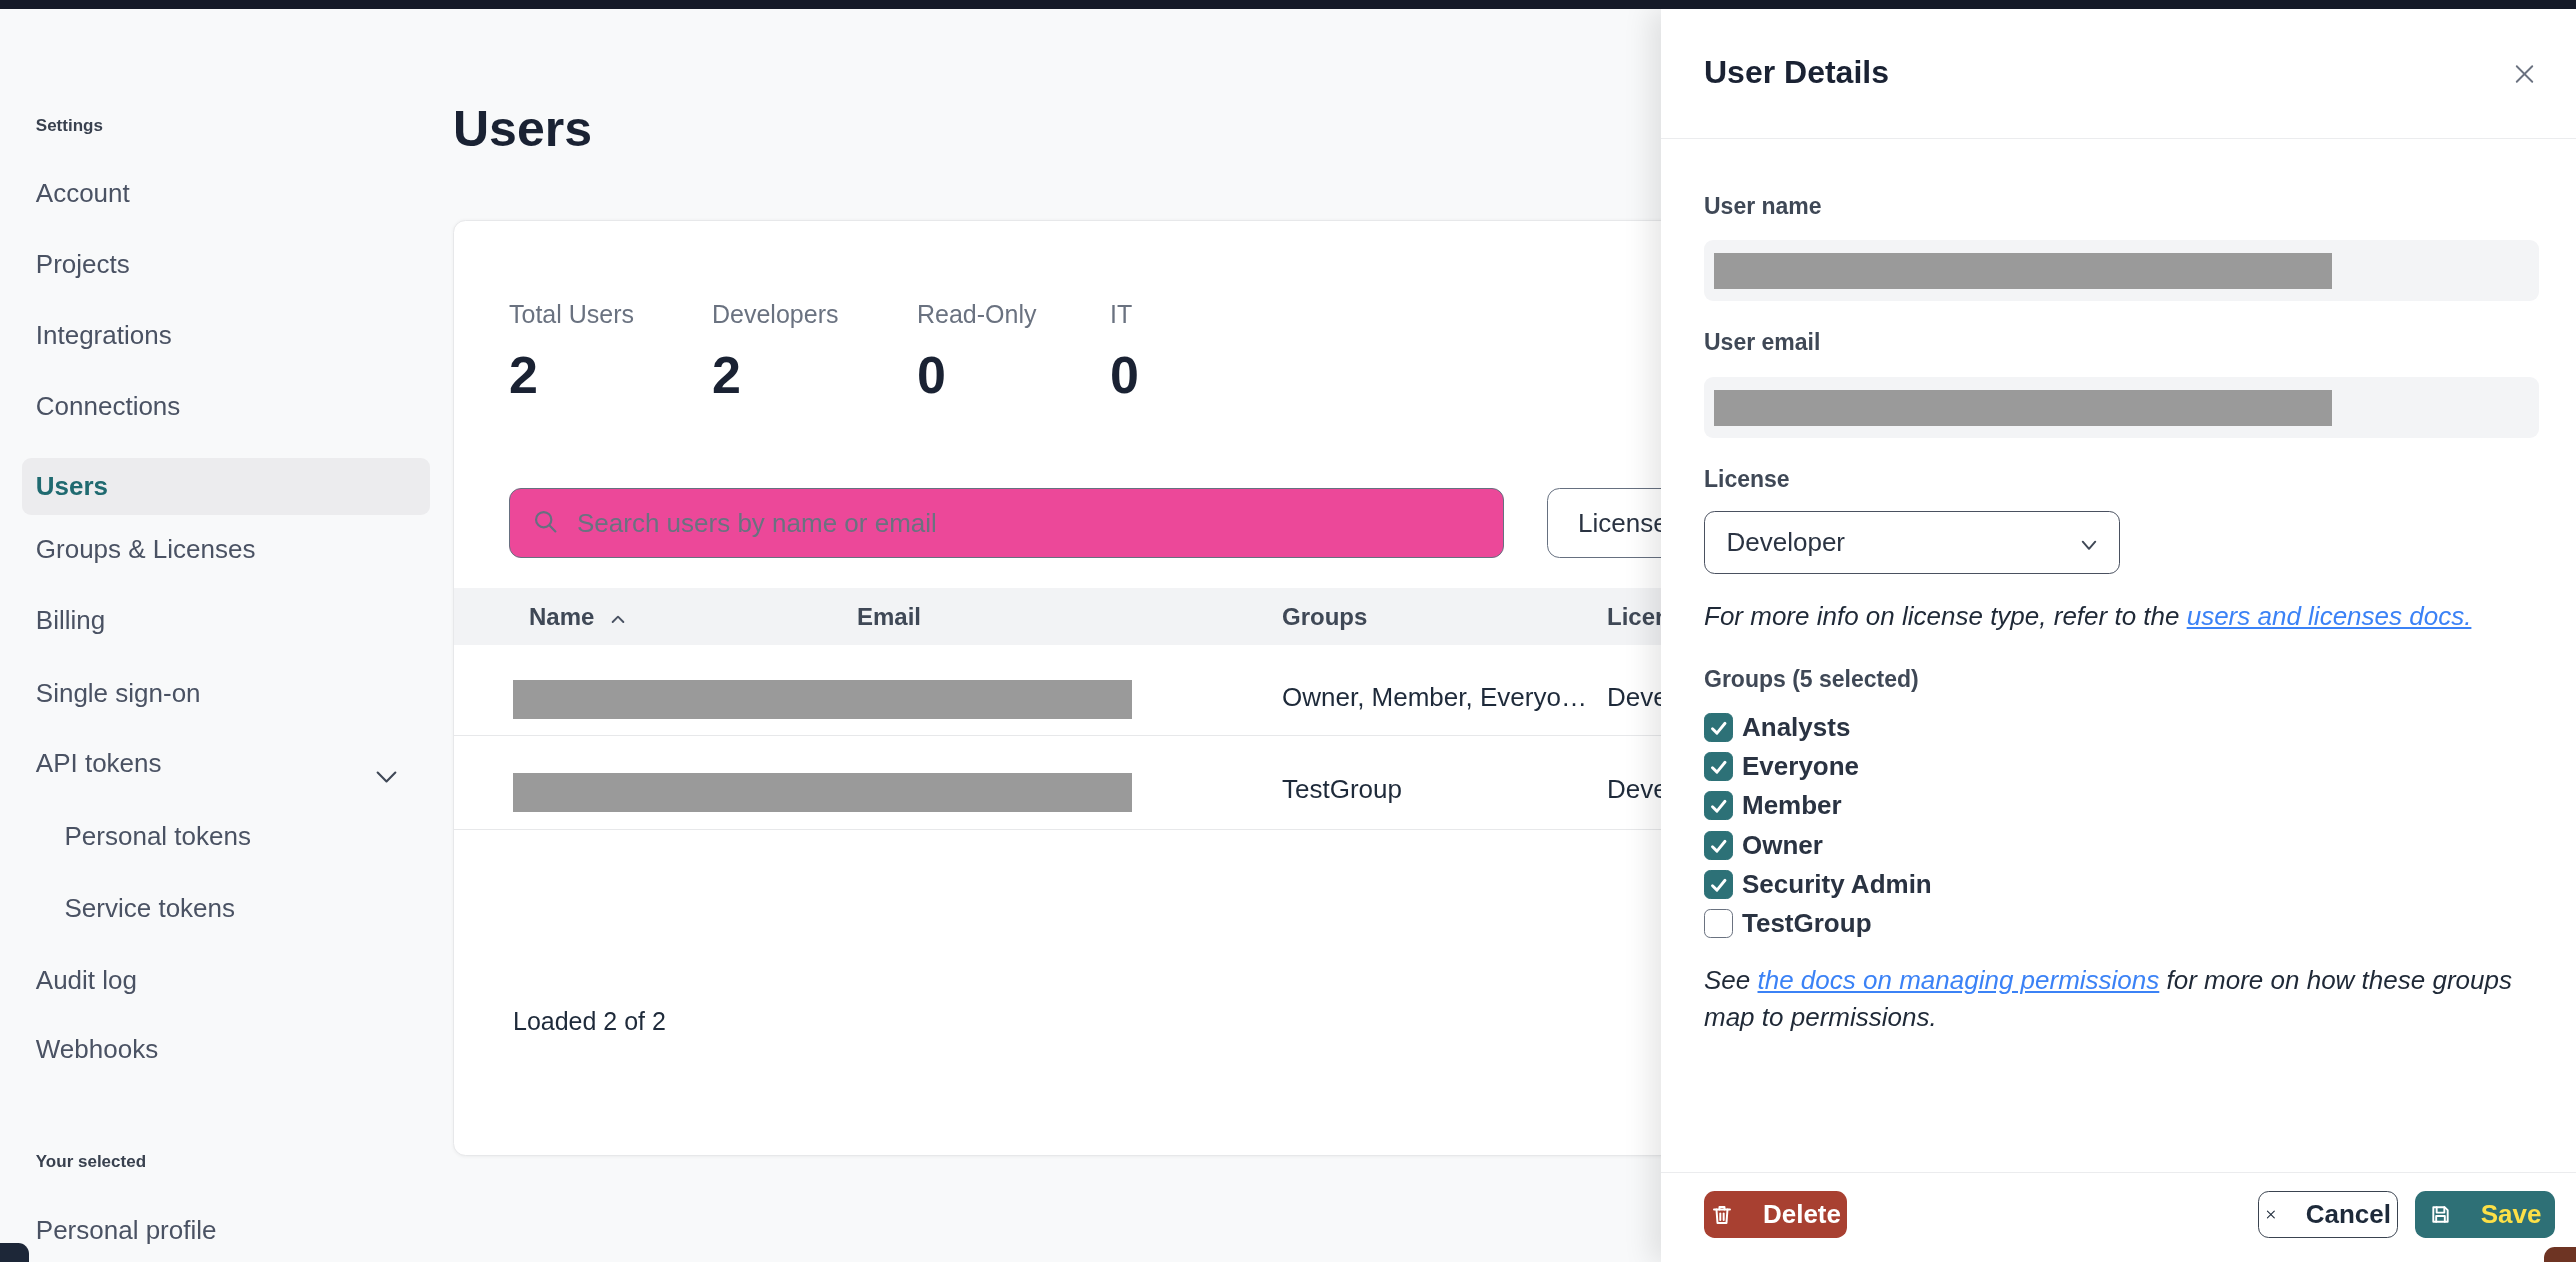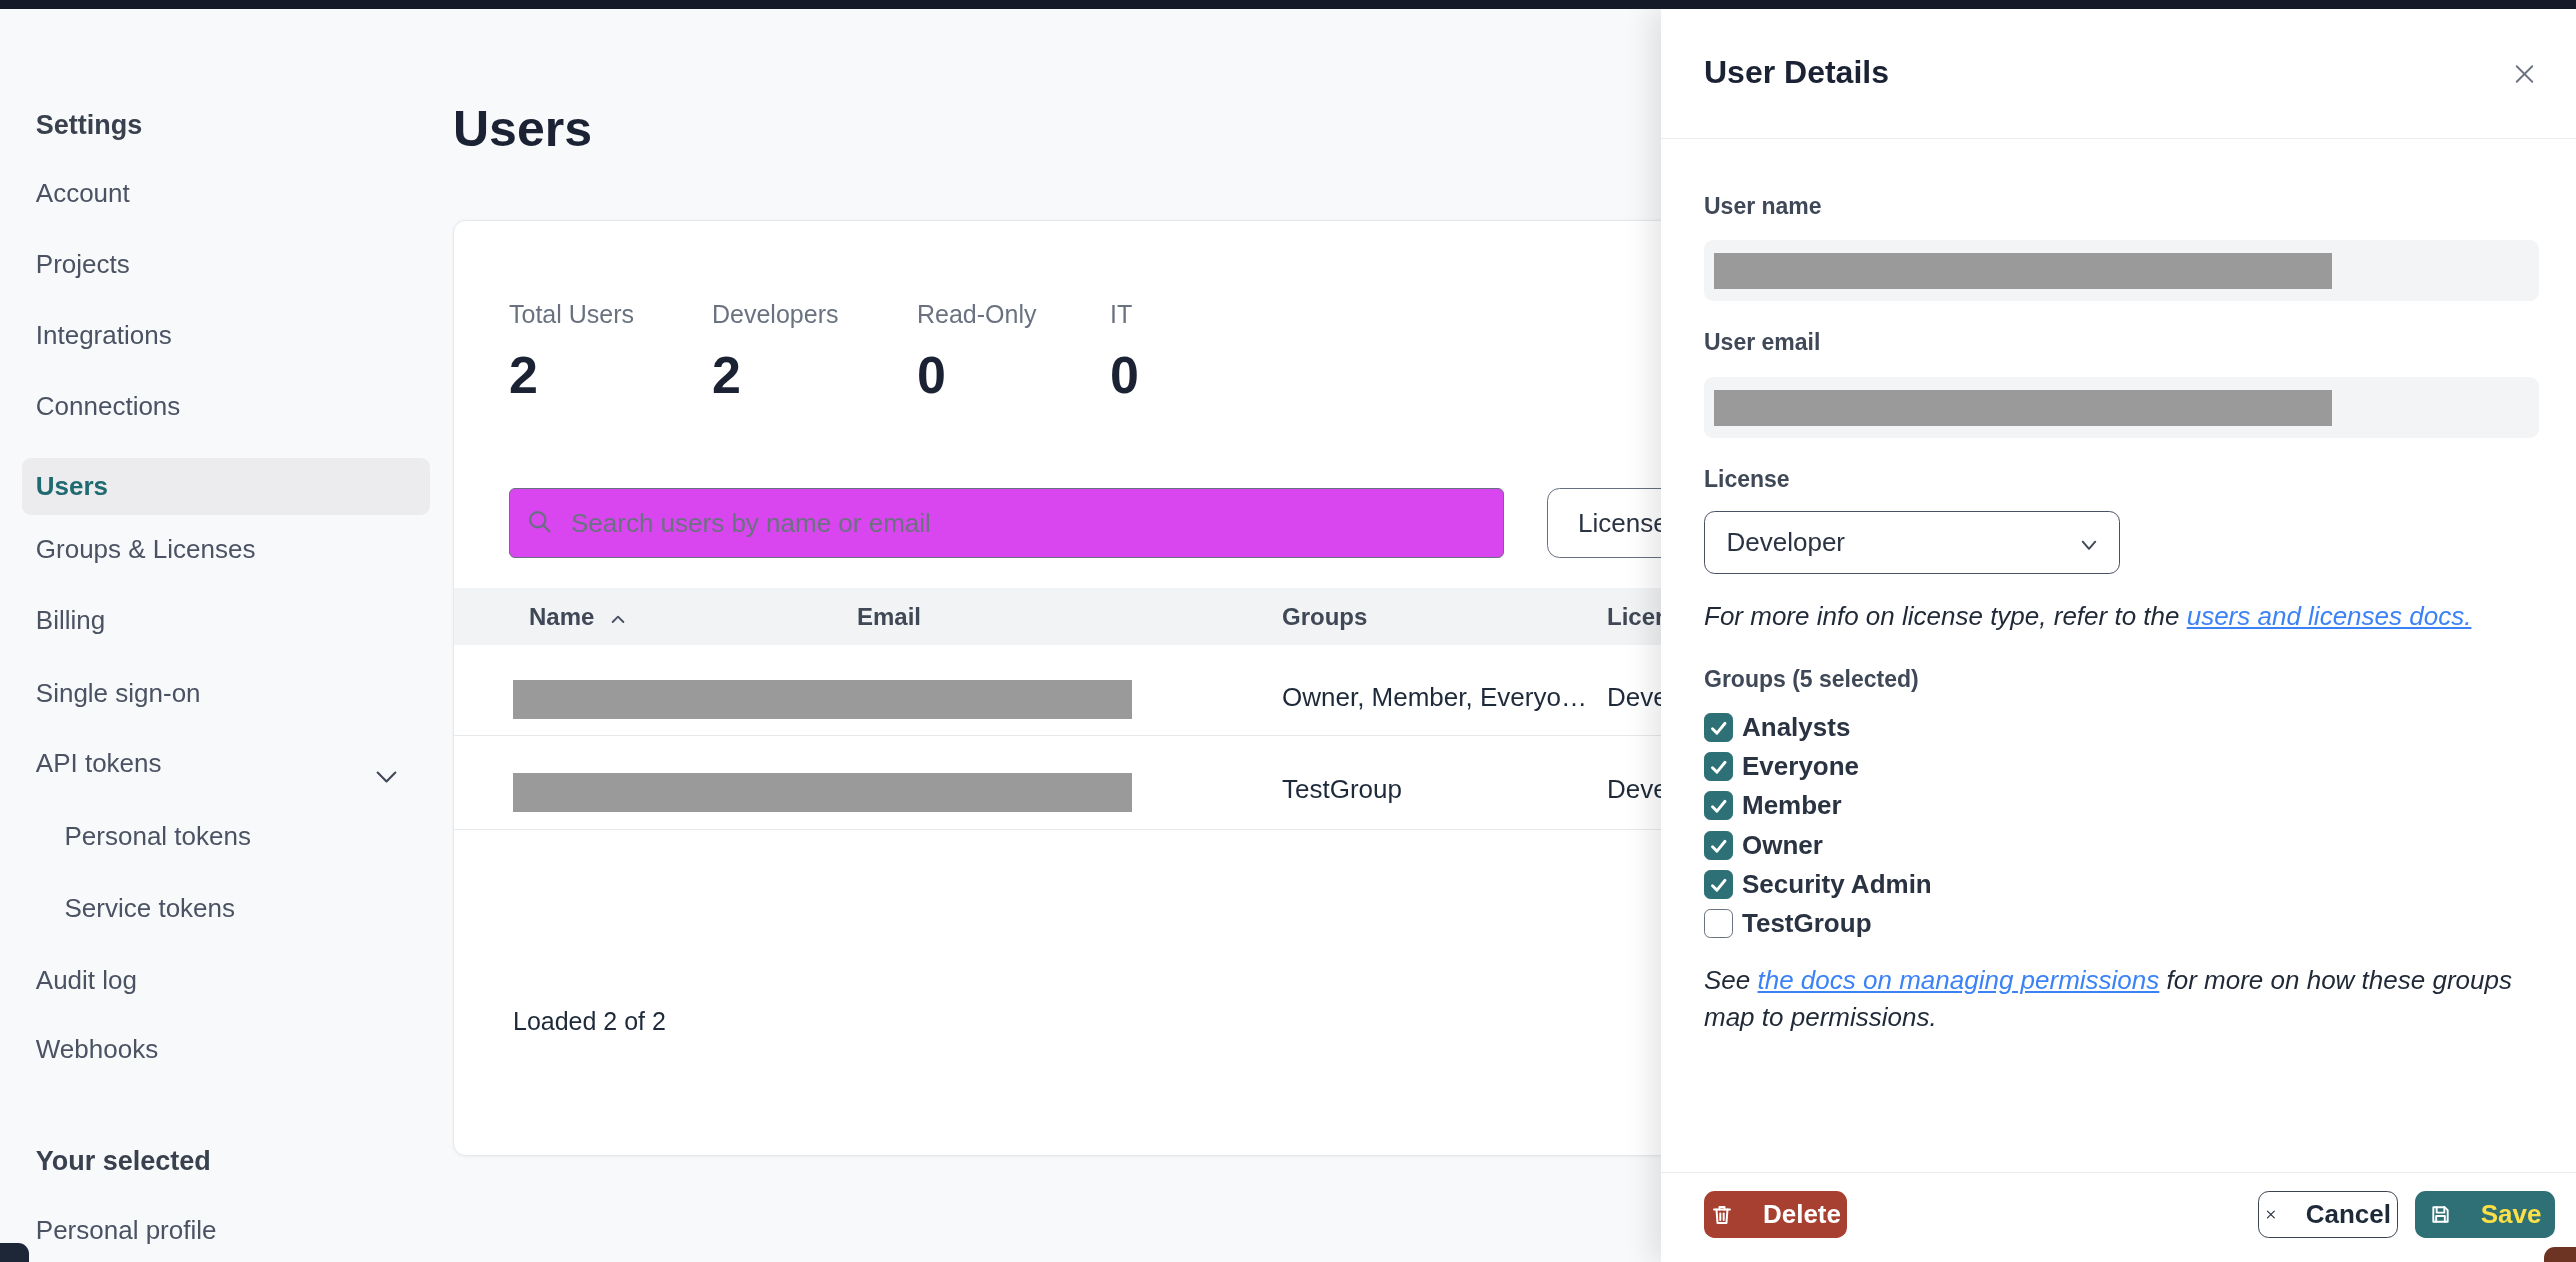--- a/index.html
+++ b/index.html
@@ -6,34 +6,34 @@
   .screen{position:relative;width:2576px;height:1263px;overflow:hidden;
           background:#f8f9fa;font-family:"Liberation Sans",sans-serif;color:#1f2a3a;}
 
   
   .topbar{position:absolute;left:0;top:0;width:2576px;height:9px;background:#151a28;z-index:60;}
 
   
   .sidebar{position:absolute;left:0;top:9px;width:438px;height:1254px;z-index:2;}
   .side-row{position:absolute;left:21.5px;width:394px;height:39px;line-height:39px;
             padding-left:14.3px;font-size:26px;color:#4a5263;border-radius:9px;cursor:pointer;}
-  .side-head{font-weight:700;color:#39414f;font-size:27px;}
+  .side-head{font-weight:700;color:#39414f;font-size:17px;}
   .side-row.active{height:57px;line-height:57px;background:#ececee;color:#1f6a70;font-weight:700;}
   .side-sub{padding-left:43px;}
   .side-chev{position:absolute;right:32px;top:13.4px;}
 
   
   .page-title{position:absolute;left:453px;top:100px;font-size:50px;font-weight:700;color:#1a2233;}
   .card{position:absolute;left:453px;top:220px;width:2086px;height:934px;background:#ffffff;
         border:1.8px solid #e7e8ea;border-radius:12.5px;box-shadow:0 0.9px 3.6px rgba(0,0,0,.05);z-index:1;overflow:hidden;}
   .stat{position:absolute;top:79px;}
   .stat .s-label{font-size:25px;color:#6a7280;}
   .stat .s-value{margin-top:16px;font-size:52px;font-weight:700;color:#1a2233;}
-  .search-box{position:absolute;left:55px;top:267px;width:995px;height:70px;background:#d946ef;
-              border:1.8px solid #667080;border-radius:6px;display:flex;align-items:center;padding-left:16px;box-sizing:border-box;}
+  .search-box{position:absolute;left:55px;top:267px;width:995px;height:70px;background:#ec4899;
+              border:1.8px solid #667080;border-radius:12px;display:flex;align-items:center;padding-left:22px;box-sizing:border-box;}
   .search-box input{border:none;outline:none;background:transparent;font-size:26px;margin-left:16px;width:805px;
                     font-family:"Liberation Sans",sans-serif;color:#1f2a3a;}
   .search-box input::placeholder{color:#6a7280;}
   .license-btn{position:absolute;left:1093px;top:267px;width:188px;height:70px;background:#fff;
                border:1.8px solid #667080;border-radius:12.5px;display:flex;align-items:center;
                padding-left:30px;box-sizing:border-box;font-size:26px;color:#2a3342;}
   .thead{position:absolute;left:0;top:367px;width:2086px;height:57px;background:#f2f3f5;}
   .th{position:absolute;top:0;height:57px;line-height:57px;font-size:24px;font-weight:700;color:#3f4856;}
   .trow{position:absolute;left:0;width:2086px;border-bottom:1.8px solid #e7e8ea;}
   .redact{position:absolute;background:#9a9a9a;}

